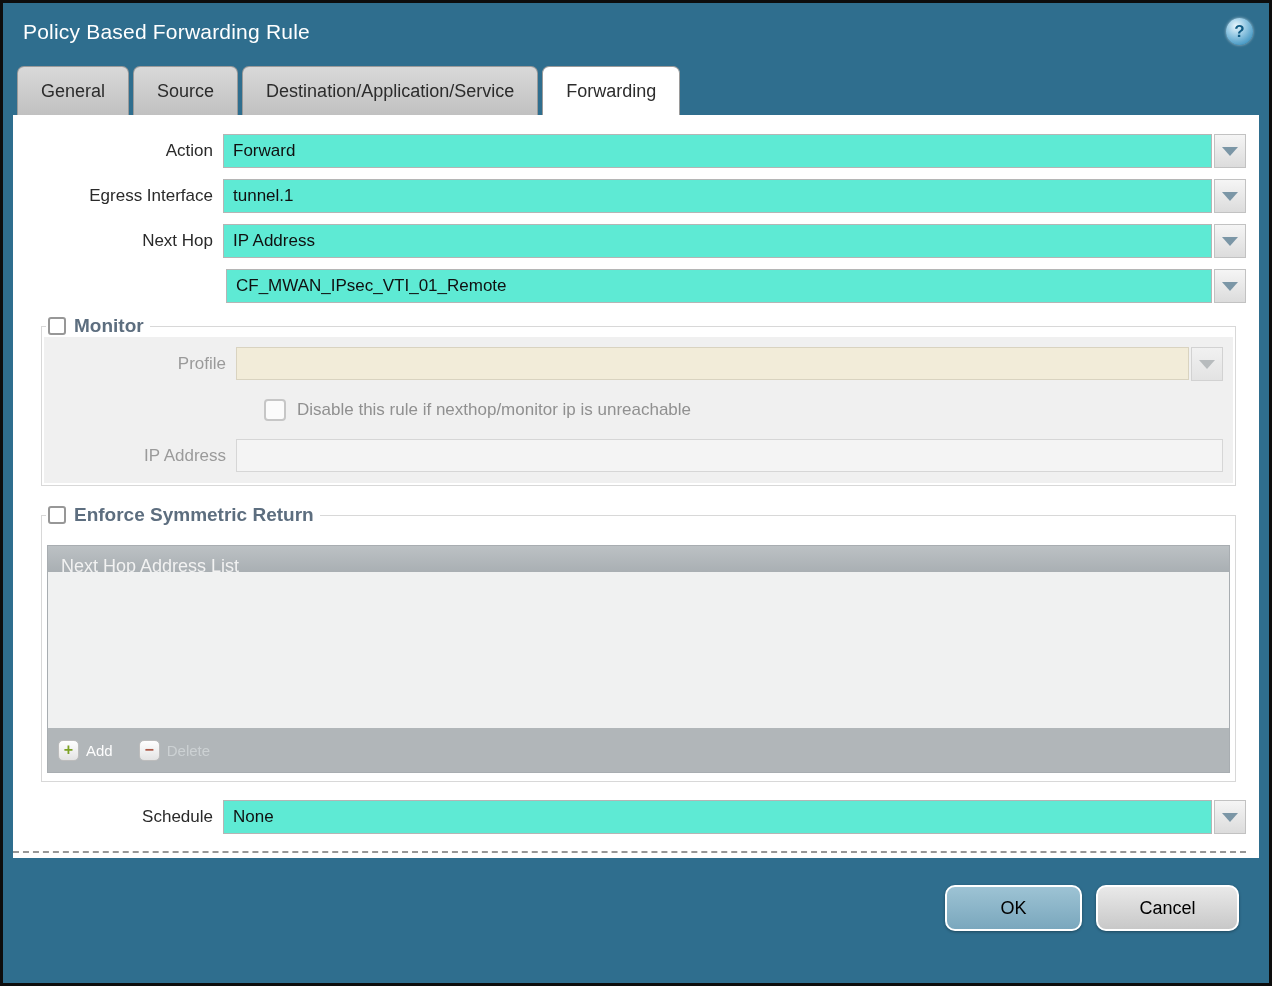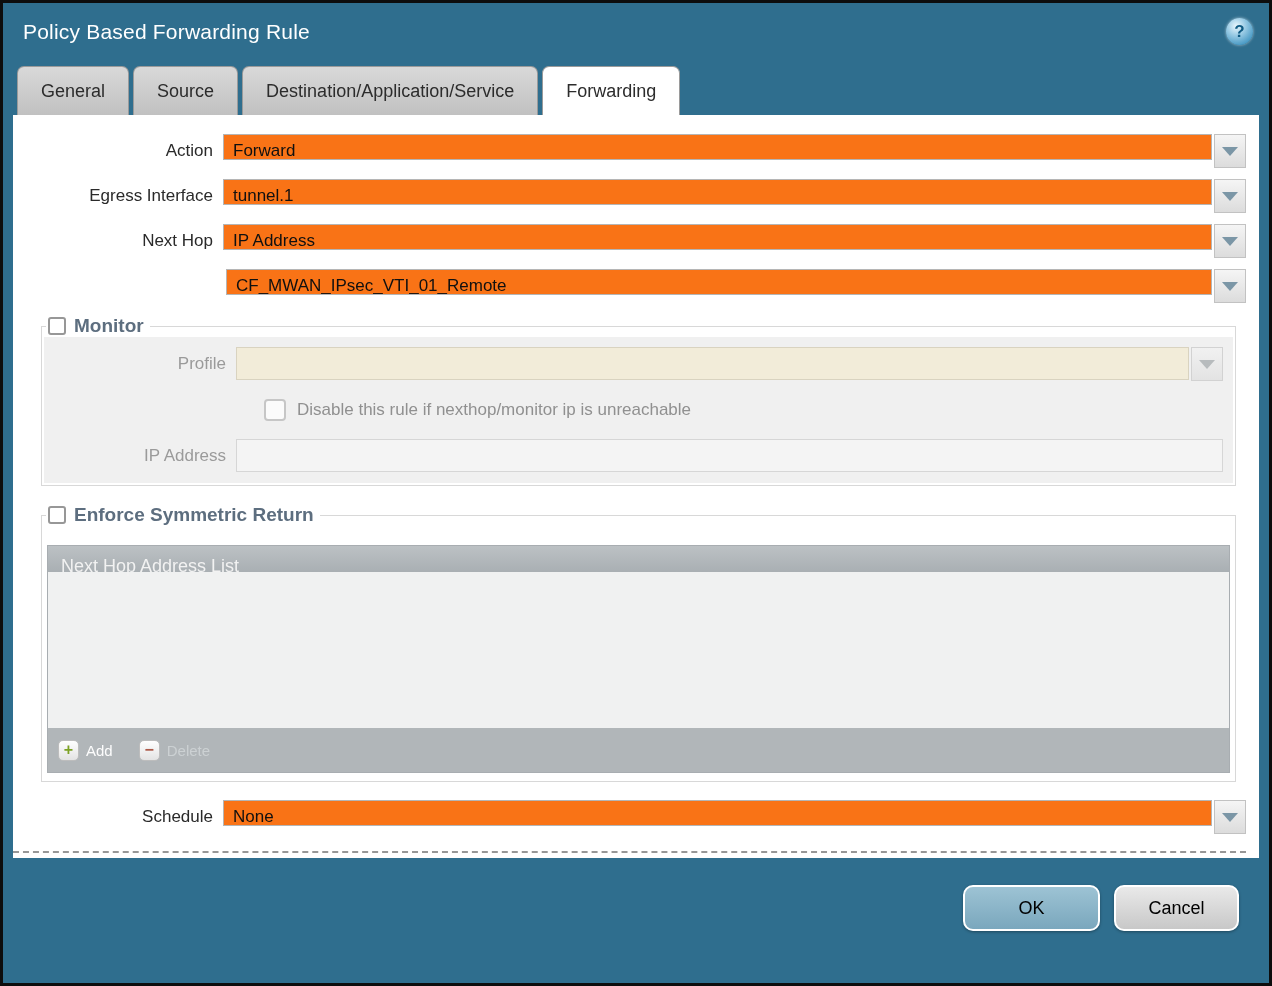--- a/index.html
+++ b/index.html
@@ -34,22 +34,22 @@
   .tab.active { background:#ffffff; border-color:#9a9a9a; }
   
   .content {
     margin:0 10px; background:#ffffff;
     padding:19px 13px 5px 0;
   }
   .row { display:grid; grid-template-columns:200px 1fr; column-gap:10px; margin-bottom:11px; align-items:center; }
   .row .lbl { text-align:right; font-size:17px; color:#2a2a2a; }
   .fieldbox { display:flex; align-items:stretch; }
   .input {
-    flex:1; height:26px; line-height:32px;
-    border:1px solid #b5b5b5; background:#f97316;
+    flex:1; height:34px; line-height:32px;
+    border:1px solid #b5b5b5; background:#5eead4;
     padding:0 9px; font-size:17px; color:#101010;
     overflow:hidden; white-space:nowrap;
   }
   .ddbtn {
     width:32px; height:34px; margin-left:2px;
     background:linear-gradient(#f5f5f5,#dcdcdc);
     border:1px solid #c2c2c2;
     display:flex; align-items:center; justify-content:center; cursor:pointer;
   }
   .arrow { width:0; height:0; border-left:8px solid transparent; border-right:8px solid transparent; border-top:9px solid #7b96a6; }
@@ -107,21 +107,21 @@
   .mt18 { margin-top:18px; }
   .dashes { border-top:2px dashed #979797; margin-top:17px; }
   .footer { display:flex; justify-content:flex-end; gap:14px; margin:27px 30px 0 0; }
   .btn {
     height:46px; border-radius:10px; border:2px solid #ffffff;
     font-size:18px; color:#000; display:flex; align-items:center; justify-content:center;
     cursor:pointer; font-family:"Liberation Sans", sans-serif;
     box-shadow:0 1px 3px rgba(0,0,0,.35);
   }
   .btn.ok { width:137px; background:linear-gradient(#9dc3d4,#7aa7bd);justify-content:center; }
-  .btn.cancel { width:125px; background:linear-gradient(#e9e9e9,#c8c8c8); }
+  .btn.cancel { width:143px; background:linear-gradient(#e9e9e9,#c8c8c8); }
 </style>
 </head>
 <body>
 
 <div class="titlebar">
   <span class="title">Policy Based Forwarding Rule</span>
   <div class="help-icon">
     <span>?</span>
   </div>
 </div>

